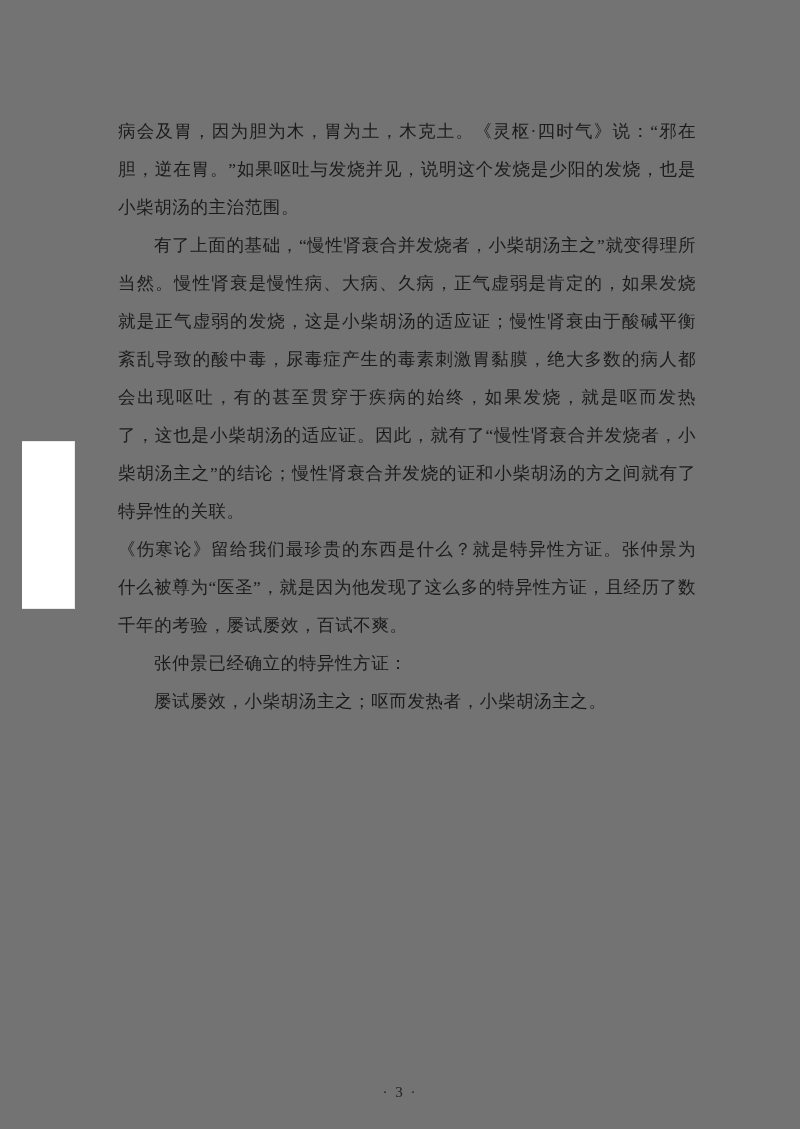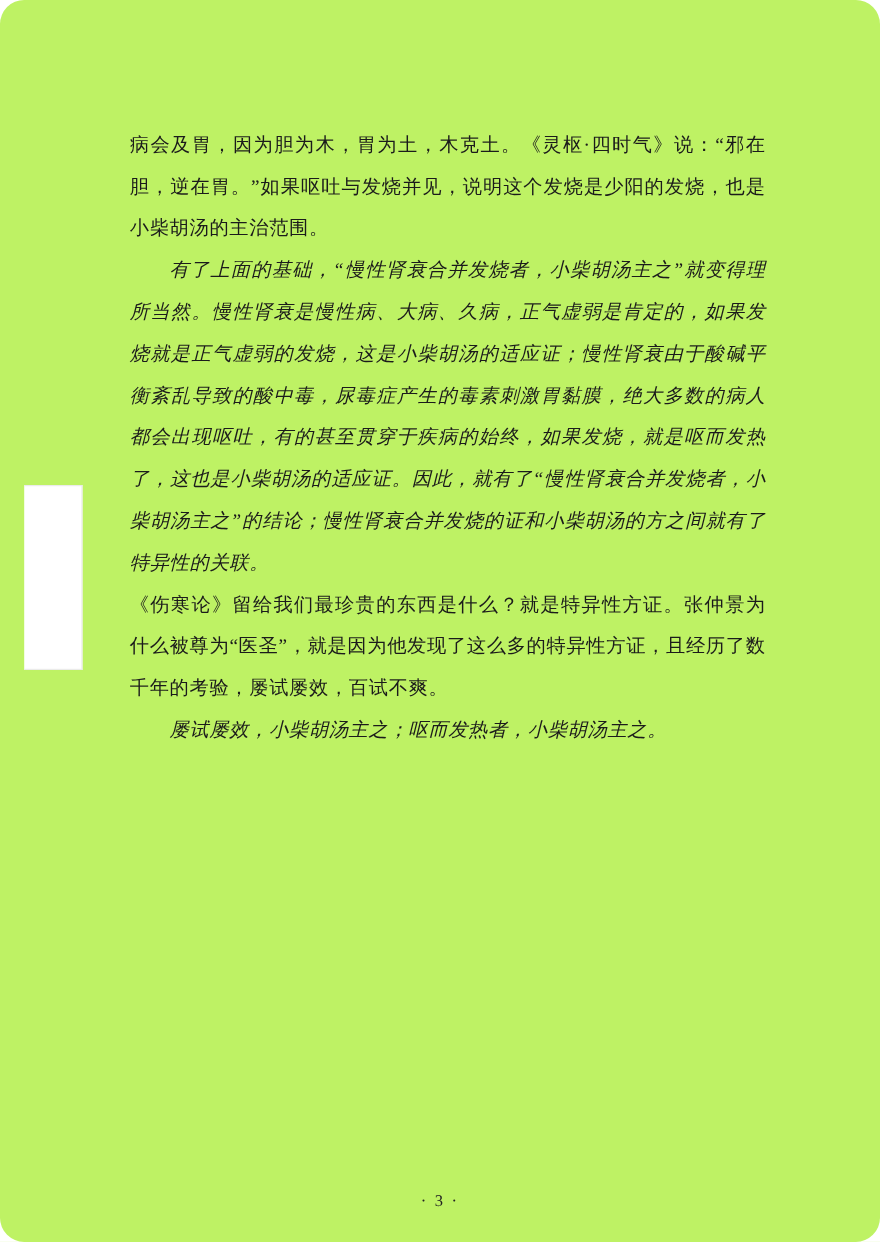--- a/index.html
+++ b/index.html
@@ -10,22 +10,21 @@
     width: 800px;
     height: 1129px;
     background: #ffffff;
     font-family: "Liberation Serif", "DejaVu Serif", serif;
     position: relative;
     overflow: hidden;
   }
   .page {
     position: absolute;
     inset: 0;
-    background: #bef264;
-    border-radius: 22px;
+    background: #737373;
   }
   
   .margin-artifact {
     position: absolute;
     left: 22px;
     top: 441px;
     width: 52px;
     height: 166px;
     border: 1px solid #e9e9e9;
     border-left: none;
@@ -42,21 +41,20 @@
     font-size: 17.5px;
     line-height: 38px;
     color: #1b1b1b;
     text-align: justify;
     text-justify: inter-ideograph;
     letter-spacing: 0.6px;
     font-family: "Liberation Serif", "DejaVu Serif", serif;
   }
   p.indent {
     text-indent: 36px;
-    font-style: italic;
   }
   .footer {
     position: absolute;
     left: 0;
     right: 0;
     bottom: 28px;
     text-align: center;
   }
   .page-number {
     font-size: 15px;
@@ -69,20 +67,21 @@
 <body>
 
 <div class="page">
 
   <div class="margin-artifact"></div>
 
   <div class="content">
     <p class="para">病会及胃，因为胆为木，胃为土，木克土。《灵枢·四时气》说：“邪在胆，逆在胃。”如果呕吐与发烧并见，说明这个发烧是少阳的发烧，也是小柴胡汤的主治范围。</p>
     <p class="para indent">有了上面的基础，“慢性肾衰合并发烧者，小柴胡汤主之”就变得理所当然。慢性肾衰是慢性病、大病、久病，正气虚弱是肯定的，如果发烧就是正气虚弱的发烧，这是小柴胡汤的适应证；慢性肾衰由于酸碱平衡紊乱导致的酸中毒，尿毒症产生的毒素刺激胃黏膜，绝大多数的病人都会出现呕吐，有的甚至贯穿于疾病的始终，如果发烧，就是呕而发热了，这也是小柴胡汤的适应证。因此，就有了“慢性肾衰合并发烧者，小柴胡汤主之”的结论；慢性肾衰合并发烧的证和小柴胡汤的方之间就有了特异性的关联。</p>
     <p class="para">《伤寒论》留给我们最珍贵的东西是什么？就是特异性方证。张仲景为什么被尊为“医圣”，就是因为他发现了这么多的特异性方证，且经历了数千年的考验，屡试屡效，百试不爽。</p>
+    <p class="para indent">张仲景已经确立的特异性方证：</p>
     <p class="para indent">屡试屡效，小柴胡汤主之；呕而发热者，小柴胡汤主之。</p>
   </div>
 
   <div class="footer">
     <span class="page-number">· 3 ·</span>
   </div>
 
 </div>
 
 </body></html>

